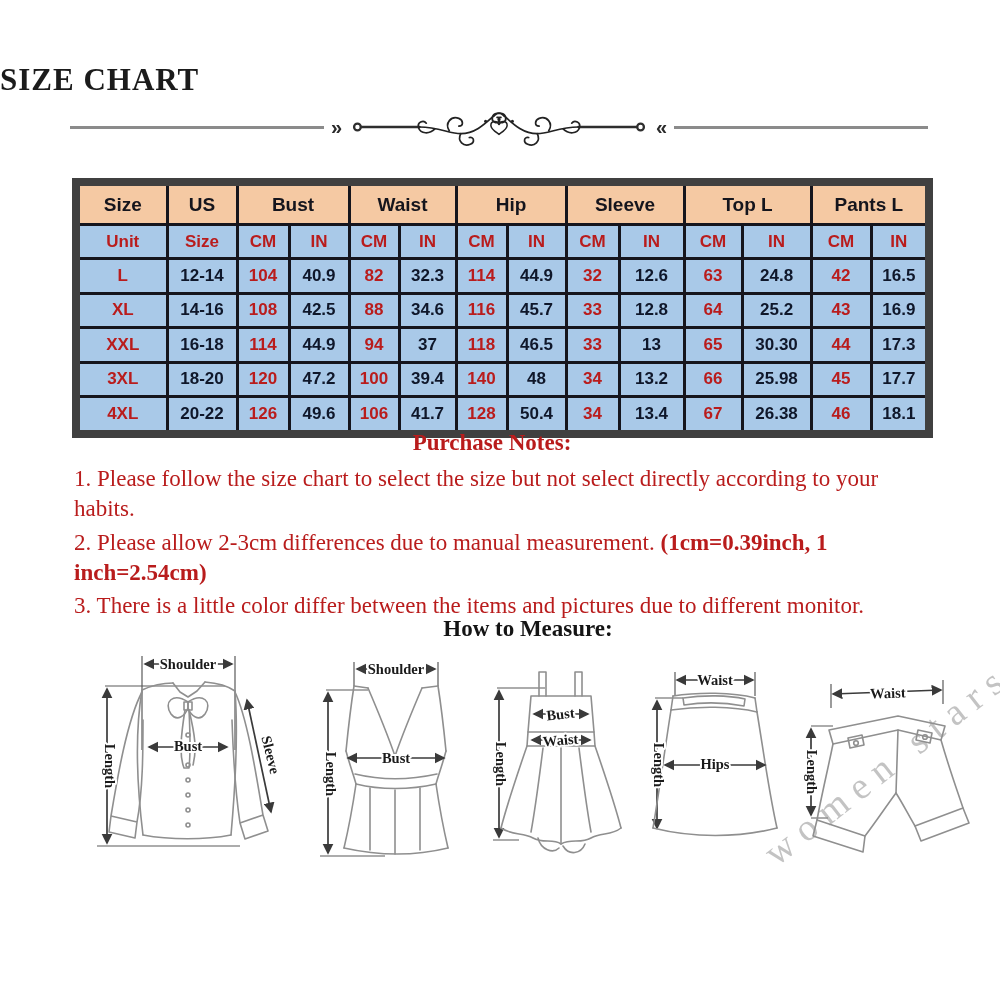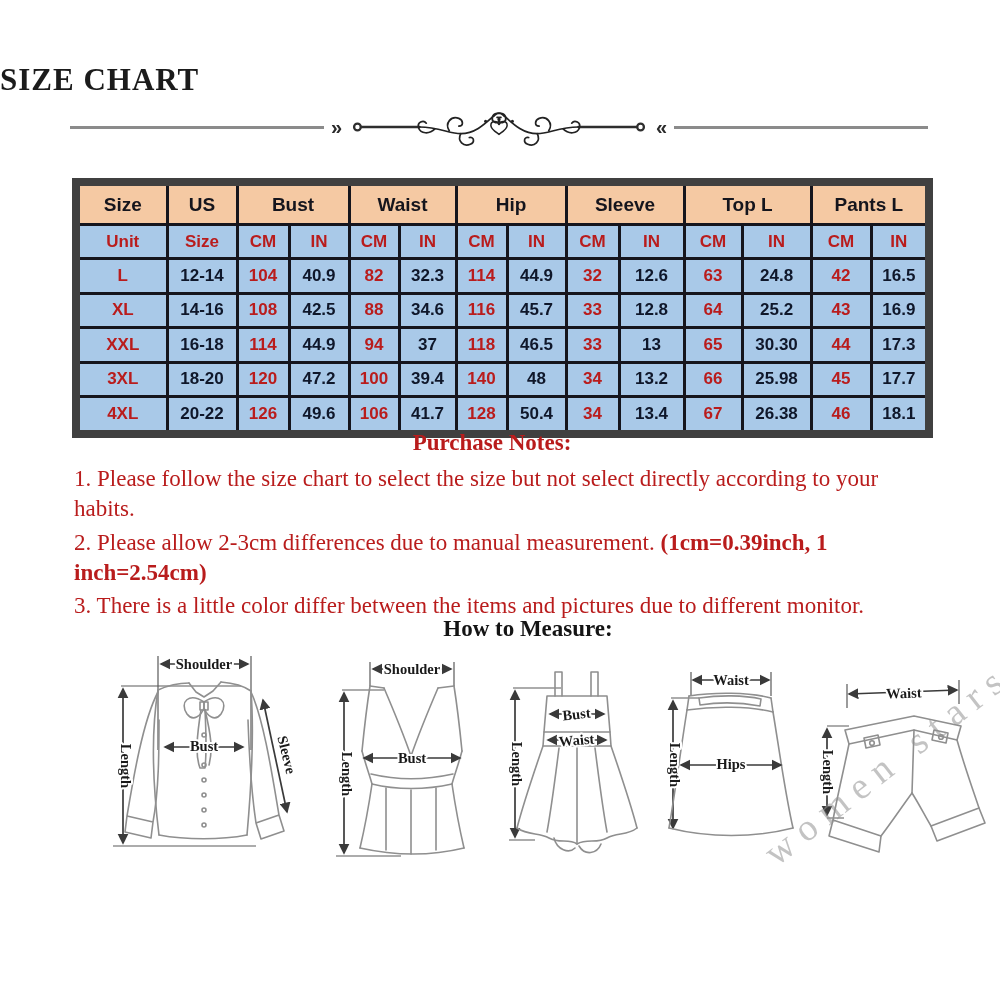--- a/index.html
+++ b/index.html
@@ -31,21 +31,21 @@
   
   .notes{position:absolute;top:430px;left:62px;width:836px;
          font-family:"Liberation Serif",serif;color:#b91c1c;margin-left:12px;}
   .notes h2{text-align:center;font-size:23px;margin:0 0 8px 0;font-weight:bold;}
   .notes p{margin:0 0 3px 0;font-size:23px;line-height:1.32;}
   .notes b{font-weight:bold;}
   .measure-heading{position:absolute;top:616px;left:0;width:100%;text-align:center;
          font-family:"Liberation Serif",serif;font-weight:bold;font-size:23px;color:#141414;padding-left:28px;}
 
   
-  .measure-area{position:absolute;top:648px;left:16px;width:860px;height:280px;}
+  .measure-area{position:absolute;top:648px;left:0;width:860px;height:280px;}
   .diagram{position:absolute;}
   .sk{stroke:#8f8f8f;stroke-width:1.6;fill:none;stroke-linecap:round;stroke-linejoin:round;}
   .mline{stroke:#3a3a3a;stroke-width:1.7;fill:none;}
   .thin{stroke:#5a5a5a;stroke-width:1.2;fill:none;}
   .dlabel{font-family:"Liberation Serif",serif;font-weight:bold;font-size:14.5px;
           fill:#1a1a1a;text-anchor:middle;paint-order:stroke;stroke:#ffffff;
           stroke-width:4px;stroke-linejoin:round;}
 
   .watermark{position:absolute;left:712px;top:742px;width:350px;text-align:center;
              transform:rotate(-38deg);font-family:"Liberation Serif",serif;

